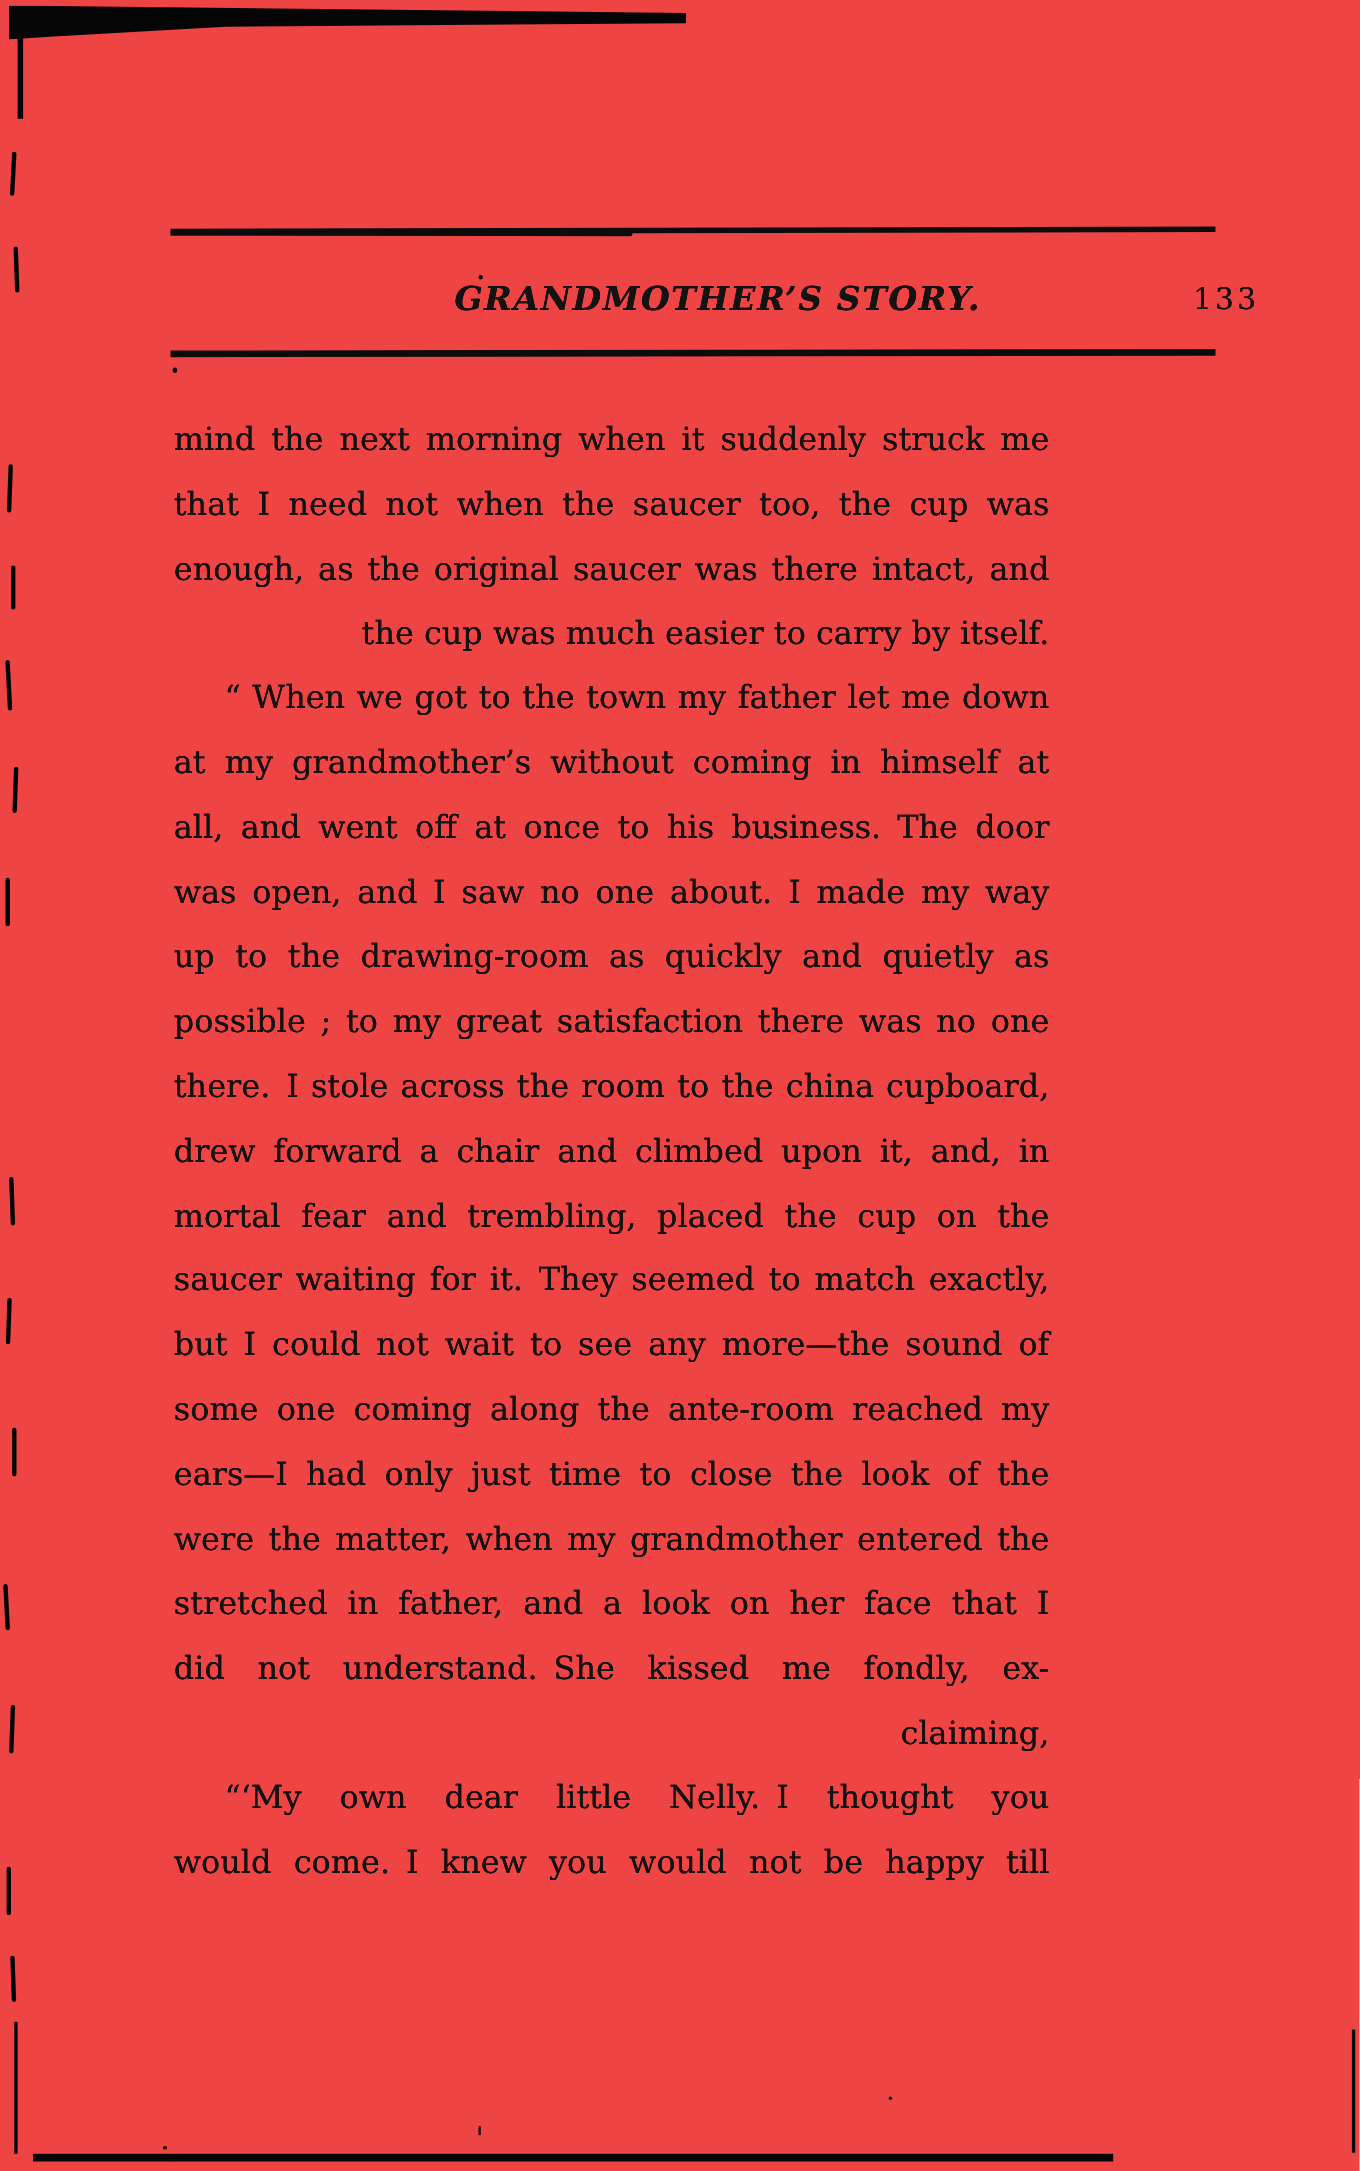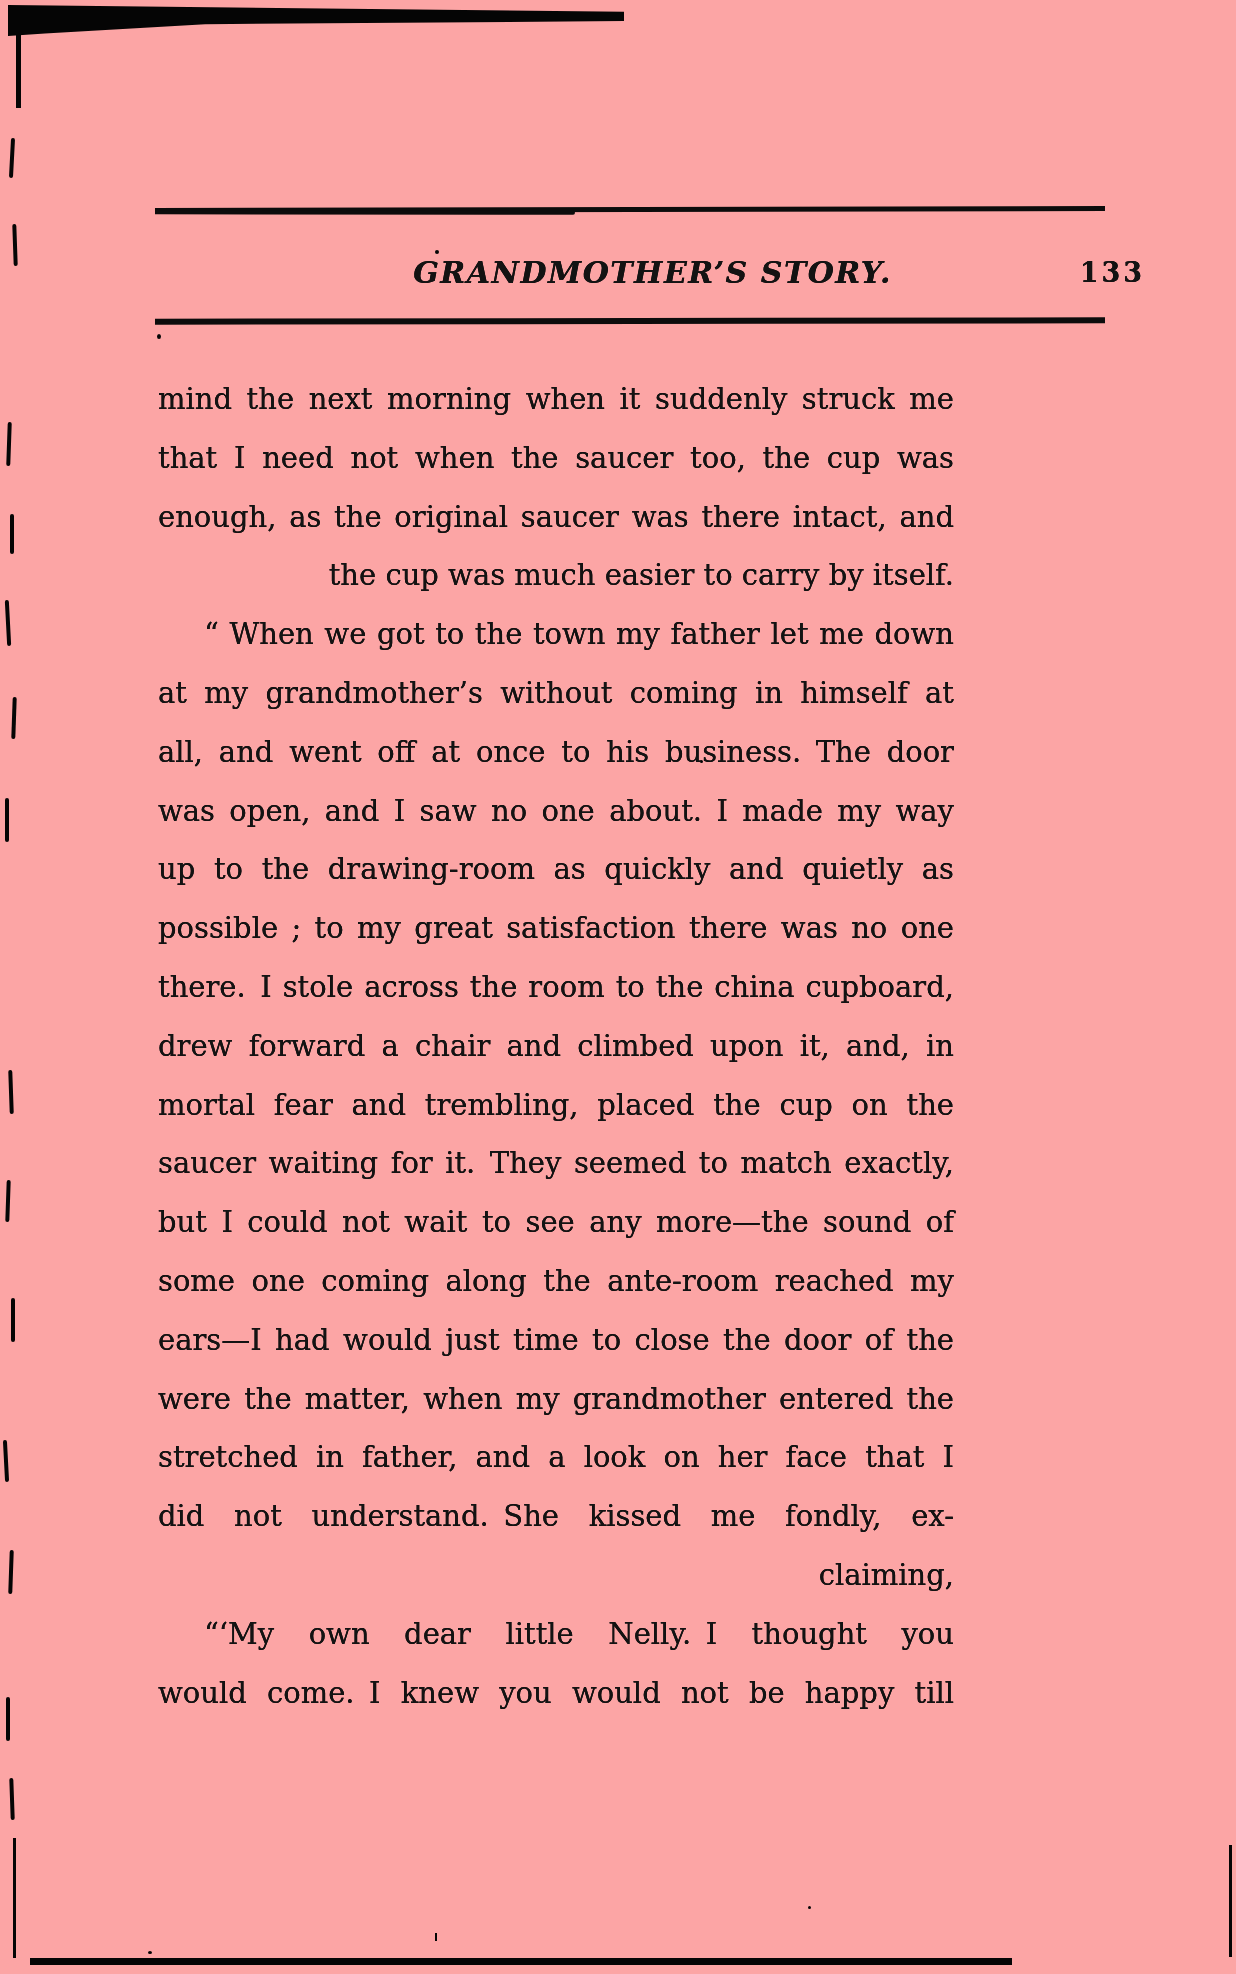--- a/index.html
+++ b/index.html
@@ -1,20 +1,20 @@
 <!DOCTYPE html>
 <html><head>
 <meta charset="utf-8">
 <style>
   html, body { margin: 0; padding: 0; background: #ffffff; }
   .page {
     position: relative;
     width: 1236px;
     height: 1974px;
-    background: #fca5a5;
+    background: #ef4444;
     overflow: hidden;
     font-family: "DejaVu Serif", "Liberation Serif", serif;
     color: #131313;
   }
 
   
   .rule {
     position: absolute;
     background: #0c0c0c;
   }
@@ -38,21 +38,21 @@
     font-size: 30px;
     letter-spacing: 1.5px;
     line-height: 46px;
     text-shadow: 0 0 0.5px #000;
   }
   .pagenum {
     position: absolute;
     right: 0; top: 0;
     font-size: 27px;
     letter-spacing: 3px;
-    font-weight: 700;
+    font-weight: 400;
     line-height: 46px;
     text-shadow: 0 0 0.4px #000;
   }
 
   
   .text-block {
     position: absolute;
     left: 158px; top: 370px;
     width: 796px;
   }
@@ -125,21 +125,21 @@
       <div class="line j">all, and went off at once to his business. The door</div>
       <div class="line j">was open, and I saw no one about. I made my way</div>
       <div class="line j">up to the drawing-room as quickly and quietly as</div>
       <div class="line j">possible ; to my great satisfaction there was no one</div>
       <div class="line j">there. I stole across the room to the china cupboard,</div>
       <div class="line j">drew forward a chair and climbed upon it, and, in</div>
       <div class="line j">mortal fear and trembling, placed the cup on the</div>
       <div class="line j">saucer waiting for it. They seemed to match exactly,</div>
       <div class="line j">but I could not wait to see any more—the sound of</div>
       <div class="line j">some one coming along the ante-room reached my</div>
-      <div class="line j">ears—I had would just time to close the door of the</div>
+      <div class="line j">ears—I had only just time to close the look of the</div>
       <div class="line j">were the matter, when my grandmother entered the</div>
       <div class="line j">stretched in father, and a look on her face that I</div>
       <div class="line j">did not understand. She kissed me fondly, ex-</div>
       <div class="line">claiming,</div>
       <div class="line j ind">“‘My own dear little Nelly. I thought you</div>
       <div class="line j">would come. I knew you would not be happy till</div>
     </div>
 
 </div>
 

